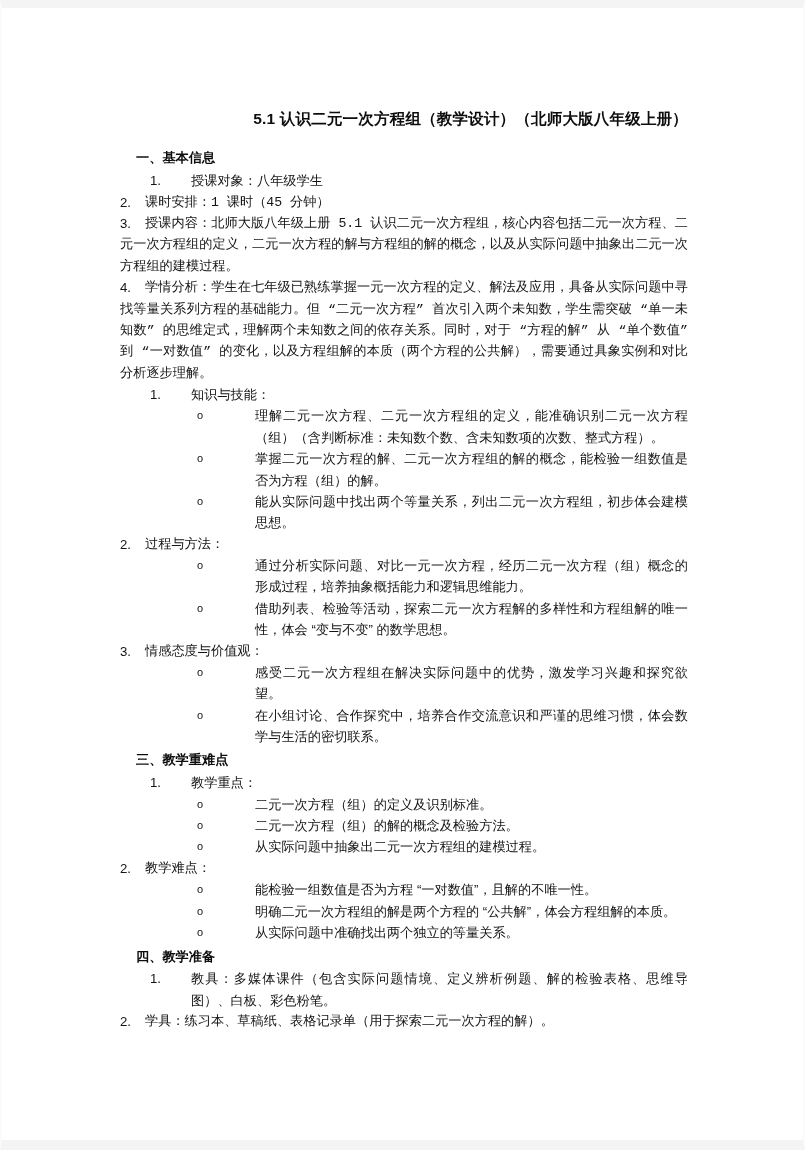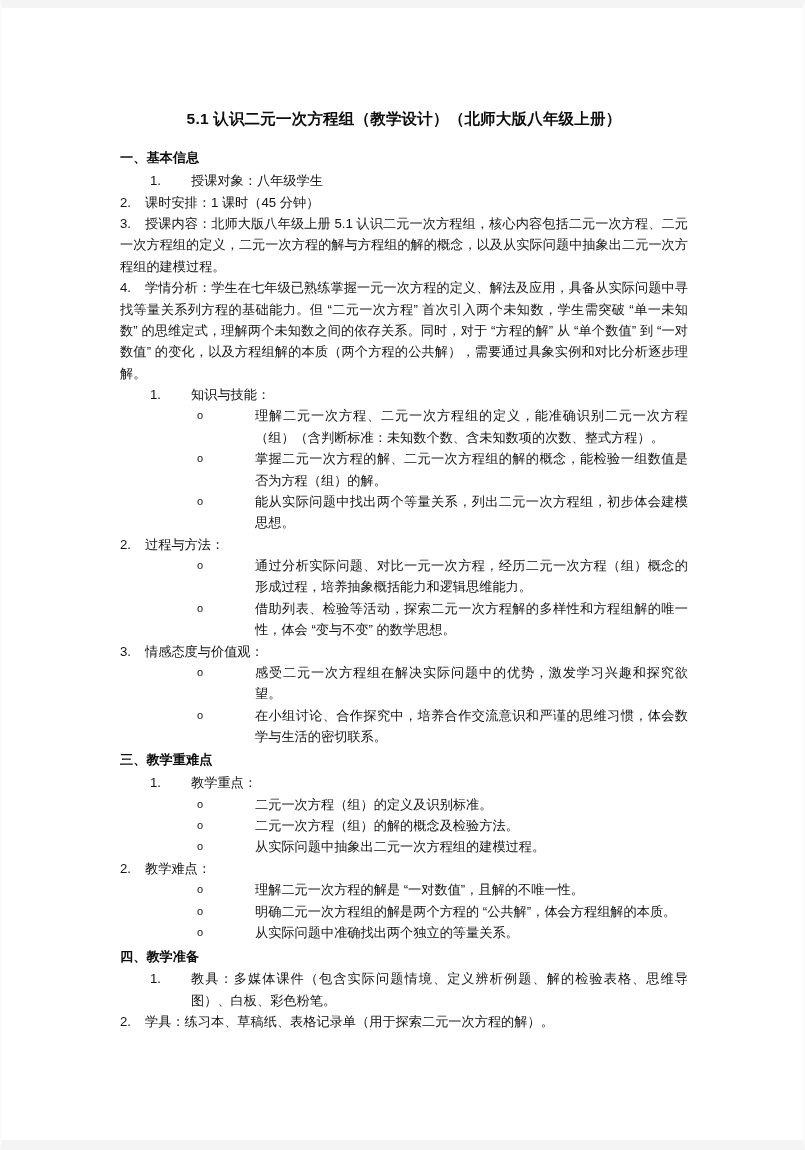--- a/index.html
+++ b/index.html
@@ -26,31 +26,31 @@
     position: absolute;
     left: 118px;
     top: 100px;
     width: 568px;
   }
 
   .doc-title {
     font-size: 15.5px;
     font-weight: bold;
     color: #0d0d0d;
-    text-align: center;
+    text-align: right;
     letter-spacing: 0.2px;
     margin: 0 0 18px 0;
     line-height: 1.45;
   }
 
   .sec-heading {
     font-size: 13.2px;
     font-weight: bold;
     color: #0d0d0d;
-    margin: 3px 0 2px 0;
+    margin: 3px 0 2px 16px;
     line-height: 1.5;
   }
 
   
   .n1 {
     display: flex;
     font-size: 13.2px;
     color: #141414;
     line-height: 1.62;
     text-align: justify;
@@ -63,20 +63,21 @@
   }
   .n1 .txt {
     flex: 1 1 auto;
     text-align: justify;
     text-justify: inter-character;
   }
   
   .n1.flush .txt {
     margin-left: -25px;
     text-indent: 25px;
+    font-family: Liberation Mono, monospace;
   }
   
   .n1.indent {
     margin-left: 30px;
   }
   .n1.indent .txt {
     margin-left: 16px;
     text-indent: 0;
   }
 
@@ -184,21 +185,21 @@
         <div class="n2">
           <span class="mk">o</span>
           <span class="txt">从实际问题中抽象出二元一次方程组的建模过程。</span>
         </div>
         <div class="n1 flush">
           <span class="num">2.</span>
           <span class="txt">教学难点：</span>
         </div>
         <div class="n2">
           <span class="mk">o</span>
-          <span class="txt">理解二元一次方程的解是 “一对数值”，且解的不唯一性。</span>
+          <span class="txt">能检验一组数值是否为方程 “一对数值”，且解的不唯一性。</span>
         </div>
         <div class="n2">
           <span class="mk">o</span>
           <span class="txt">明确二元一次方程组的解是两个方程的 “公共解”，体会方程组解的本质。</span>
         </div>
         <div class="n2">
           <span class="mk">o</span>
           <span class="txt">从实际问题中准确找出两个独立的等量关系。</span>
         </div>
         <div class="sec-heading">四、教学准备</div>

